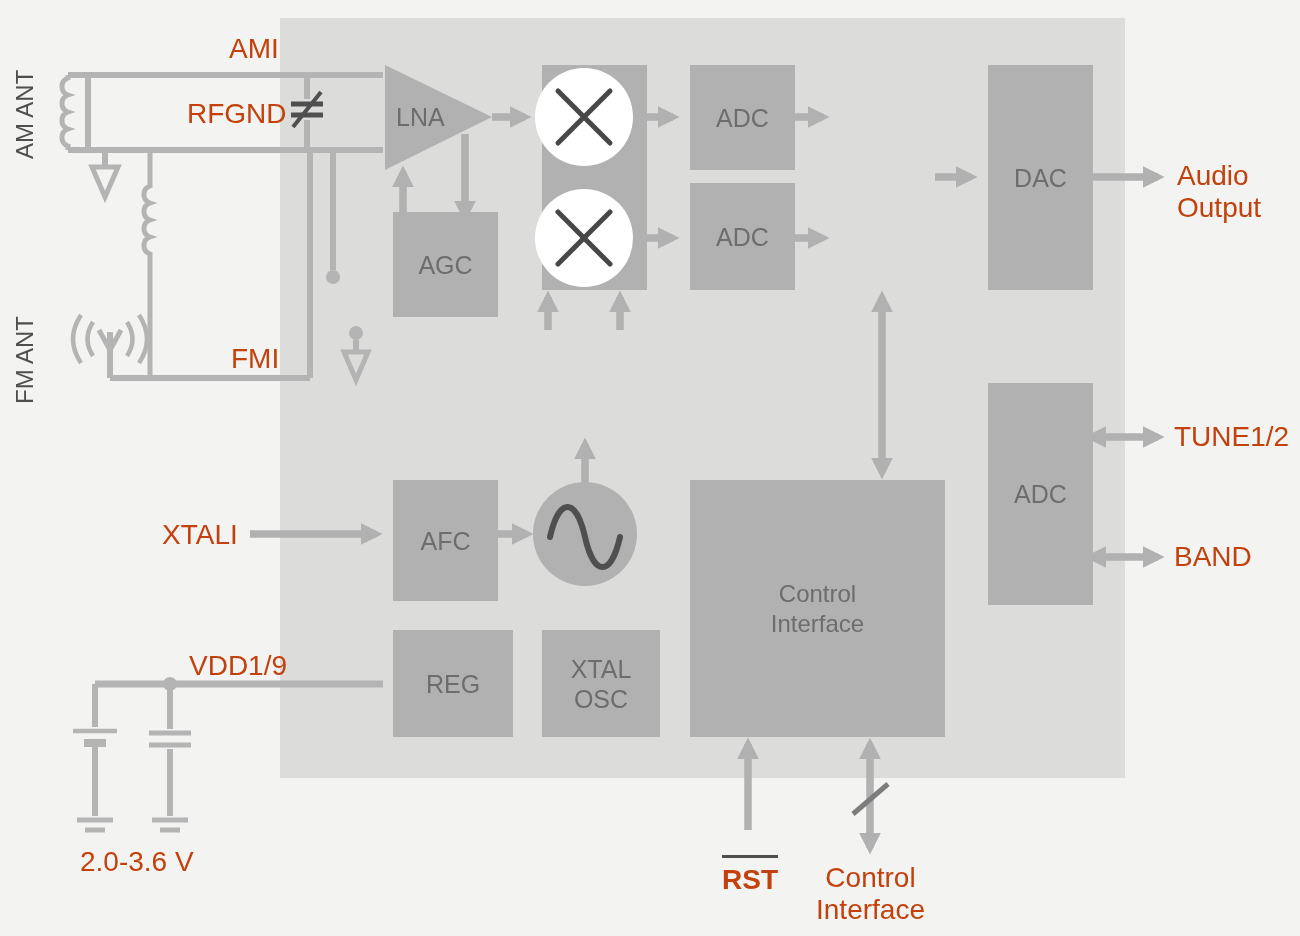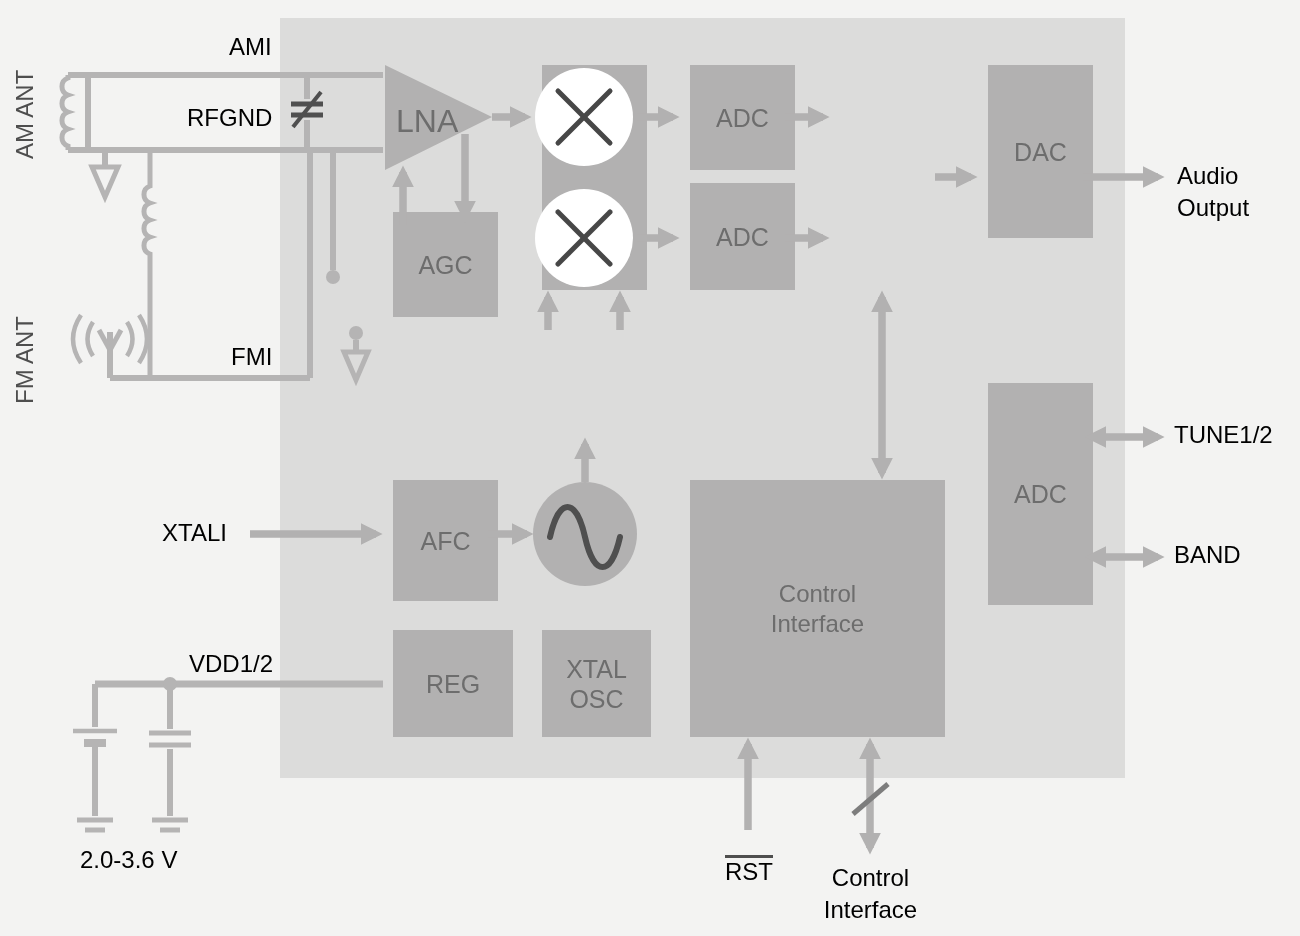--- a/index.html
+++ b/index.html
@@ -2,64 +2,64 @@
 <html><head>
 <meta charset="utf-8">
 <style>
   html,body{margin:0;padding:0;background:#f3f3f2;font-family:"Liberation Sans",sans-serif;}
   .stage{position:relative;width:1300px;height:936px;overflow:hidden;}
   .chip{position:absolute;left:280px;top:18px;width:845px;height:760px;background:#dcdcdb;z-index:1;}
   .block{position:absolute;background:#b2b1b1;color:#6d6d6d;display:flex;align-items:center;justify-content:center;
          font-size:25px;text-align:center;z-index:2;line-height:30px;margin-left:10px;}
   .block .stack span{display:block;}
   svg.overlay{position:absolute;left:0;top:0;z-index:4;pointer-events:none;}
-  .lbl{position:absolute;color:#000000;font-size:24px;z-index:5;white-space:nowrap;}
+  .lbl{position:absolute;color:#c2410c;font-size:28px;z-index:5;white-space:nowrap;}
   .lbl.center{text-align:center;}
   .lbl .line{display:block;line-height:32px;}
   .vlabel{position:absolute;display:flex;align-items:center;justify-content:center;
           writing-mode:vertical-rl;transform:rotate(180deg);font-size:24px;color:#4e4e4e;z-index:5;}
-  .overline{display:inline-block;border-top:3.5px solid #4e4e4e;}
-  .lna-label{position:absolute;left:396px;top:103px;width:62px;color:#6d6d6d;font-size:32px;z-index:5;}
+  .overline{display:inline-block;border-top:3.5px solid #4e4e4e;padding-top:6px;font-weight:bold;}
+  .lna-label{position:absolute;left:396px;top:103px;width:62px;color:#6d6d6d;font-size:25px;z-index:5;}
 </style>
 </head>
 <body>
 
 <div class="stage">
 
   <div class="chip"></div>
 
   <div class="block" style="left:532px;top:65px;width:105px;height:225px"></div>
   <div class="block" style="left:383px;top:212px;width:105px;height:105px">
     <span>AGC</span>
     </div>
   <div class="block" style="left:680px;top:65px;width:105px;height:105px">
     <span>ADC</span>
     </div>
   <div class="block" style="left:680px;top:183px;width:105px;height:107px">
     <span>ADC</span>
     </div>
-  <div class="block" style="left:978px;top:65px;width:105px;height:173px">
+  <div class="block" style="left:978px;top:65px;width:105px;height:225px">
     <span>DAC</span>
     </div>
   <div class="block" style="left:383px;top:480px;width:105px;height:121px">
     <span>AFC</span>
     </div>
   <div class="block" style="left:680px;top:480px;width:255px;height:257px;font-size:24px">
     <span class="stack">
       <span>Control</span>
       <span>Interface</span>
     </span>
     </div>
   <div class="block" style="left:978px;top:383px;width:105px;height:222px">
     <span>ADC</span>
     </div>
   <div class="block" style="left:383px;top:630px;width:120px;height:107px">
     <span>REG</span>
     </div>
-  <div class="block" style="left:532px;top:630px;width:109px;height:107px">
+  <div class="block" style="left:532px;top:630px;width:118px;height:107px">
     <span class="stack">
       <span>XTAL</span>
       <span>OSC</span>
     </span>
     </div>
 
   <svg class="overlay" width="1300" height="936" viewBox="0 0 1300 936">
     <defs>
       <marker id="arw" viewBox="0 0 10 10" refX="7" refY="5" markerWidth="22" markerHeight="22" orient="auto-start-reverse" markerUnits="userSpaceOnUse">
         <path d="M0,0 L10,5 L0,10 Z" fill="#b2b1b1"></path>
@@ -153,24 +153,24 @@
       <circle cx="585" cy="534" r="52" fill="#b2b1b1"></circle>
       <path d="M550 537 c9 -40 26 -40 35 0 c9 40 26 40 35 0" fill="none" stroke="#4f4f4f" stroke-width="6" stroke-linecap="round"></path>
     </g>
   </svg>
 
   <div class="lna-label">LNA</div>
 
   <div class="vlabel" style="left:12px;top:57px;width:26px;height:115px">AM ANT</div>
   <div class="vlabel" style="left:12px;top:303px;width:26px;height:115px">FM ANT</div>
   <div class="lbl" style="left:229px;top:33px">AMI</div>
-  <div class="lbl" style="left:187px;top:104px">RFGND</div>
+  <div class="lbl" style="left:187px;top:98px">RFGND</div>
   <div class="lbl" style="left:231px;top:343px">FMI</div>
   <div class="lbl" style="left:162px;top:519px">XTALI</div>
-  <div class="lbl" style="left:189px;top:650px">VDD1/2</div>
+  <div class="lbl" style="left:189px;top:650px">VDD1/9</div>
   <div class="lbl" style="left:80px;top:846px">2.0-3.6 V</div>
   <div class="lbl center" style="left:722px;top:855px;width:54px">
     <span class="overline">RST</span></div>
   <div class="lbl center" style="left:793px;top:862px;width:155px">
     <span class="line">Control</span>
     <span class="line">Interface</span>
     </div>
   <div class="lbl" style="left:1177px;top:160px">
     <span class="line">Audio</span>
     <span class="line">Output</span>

